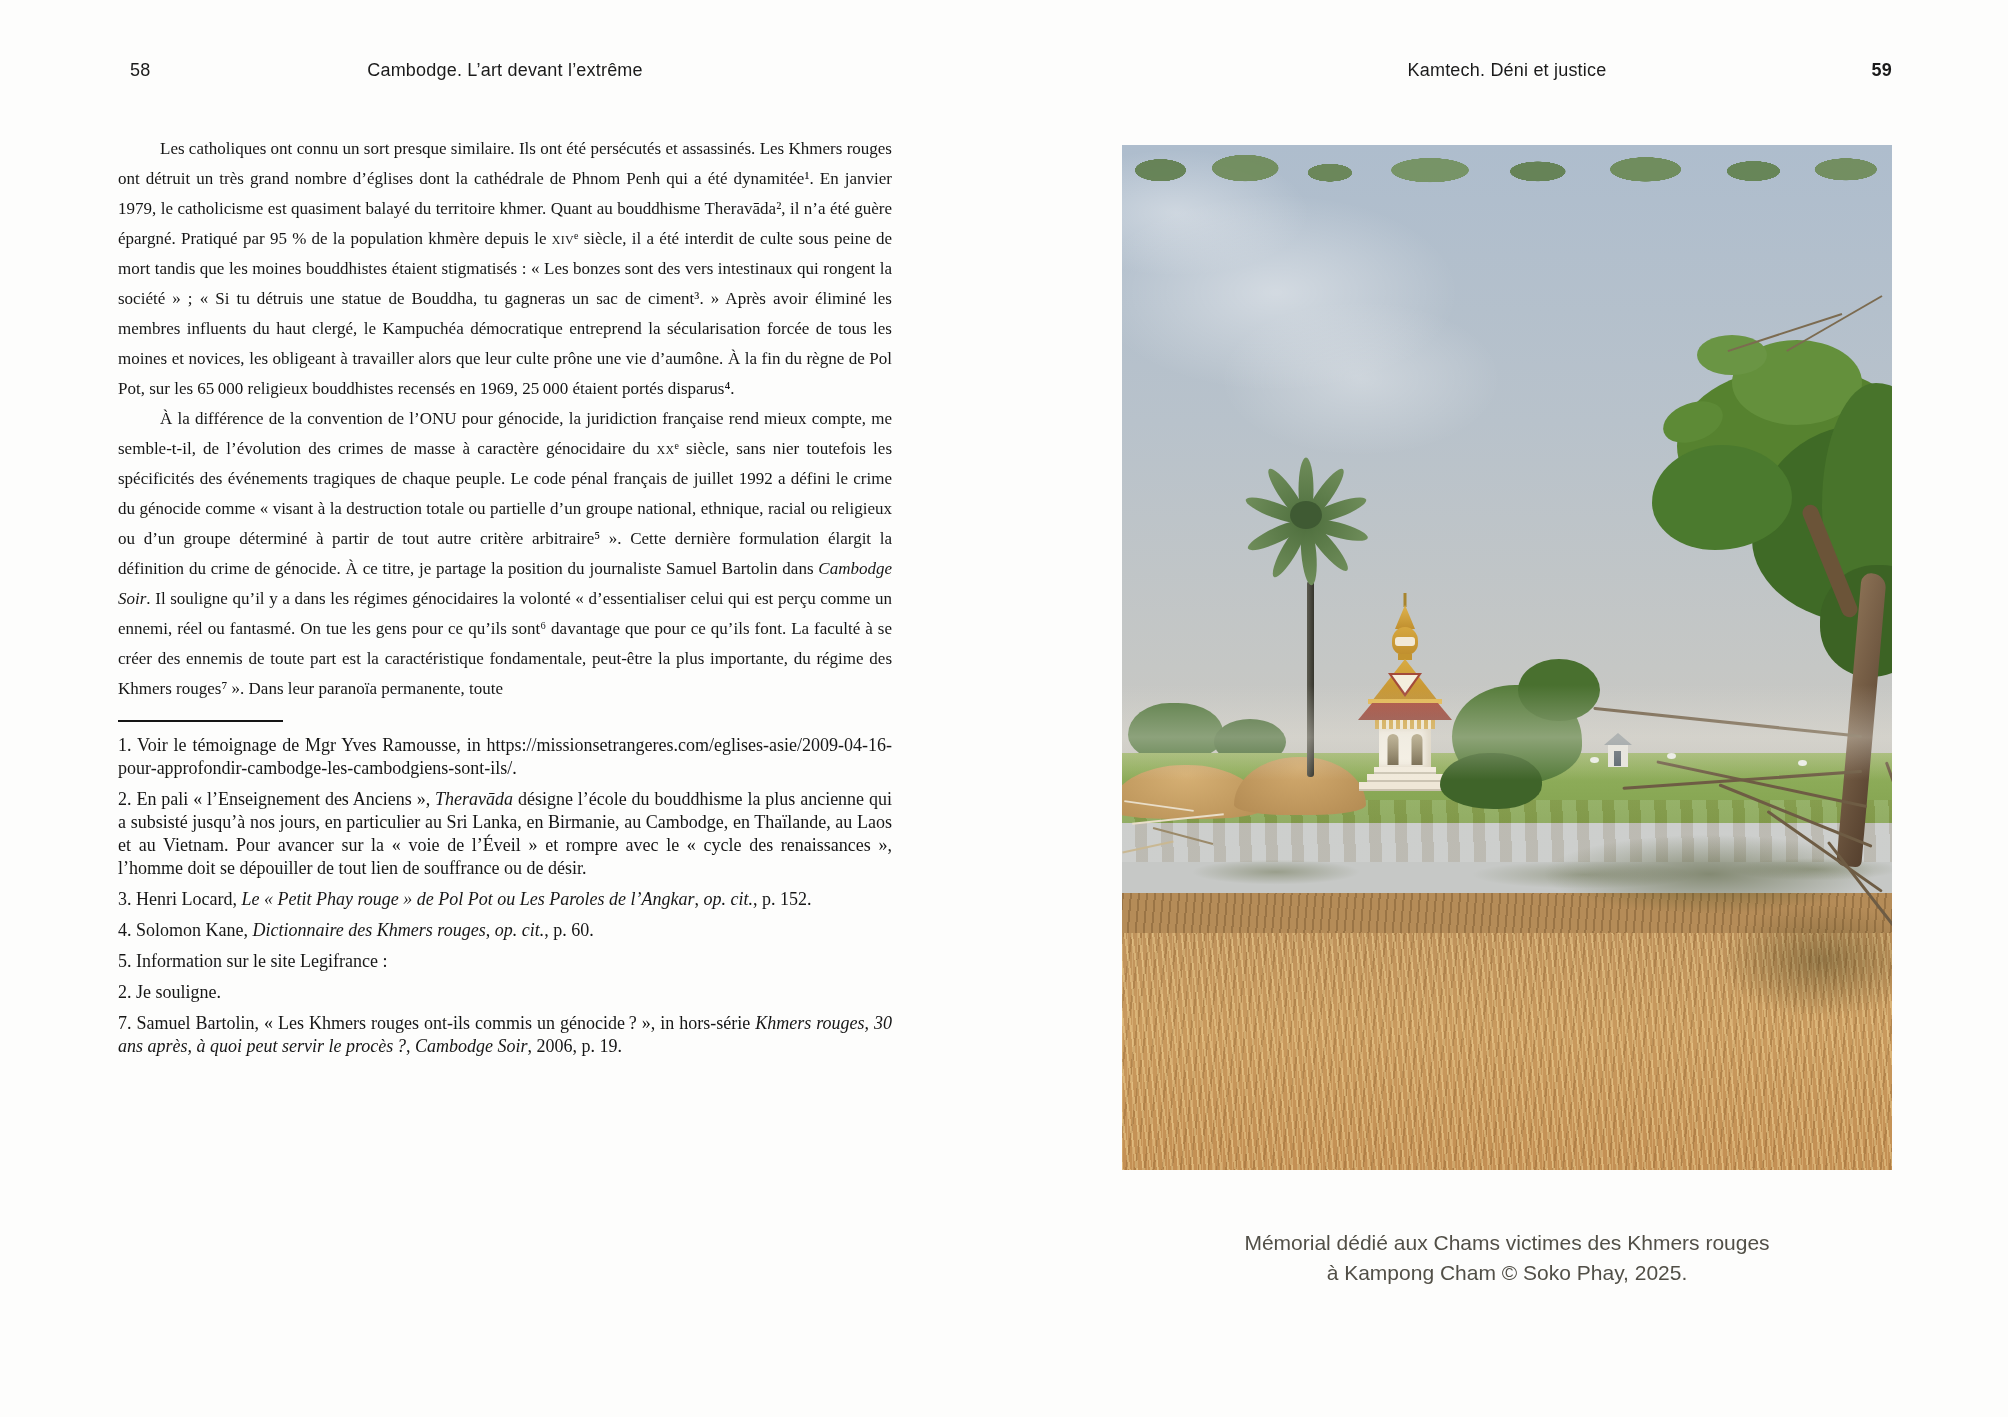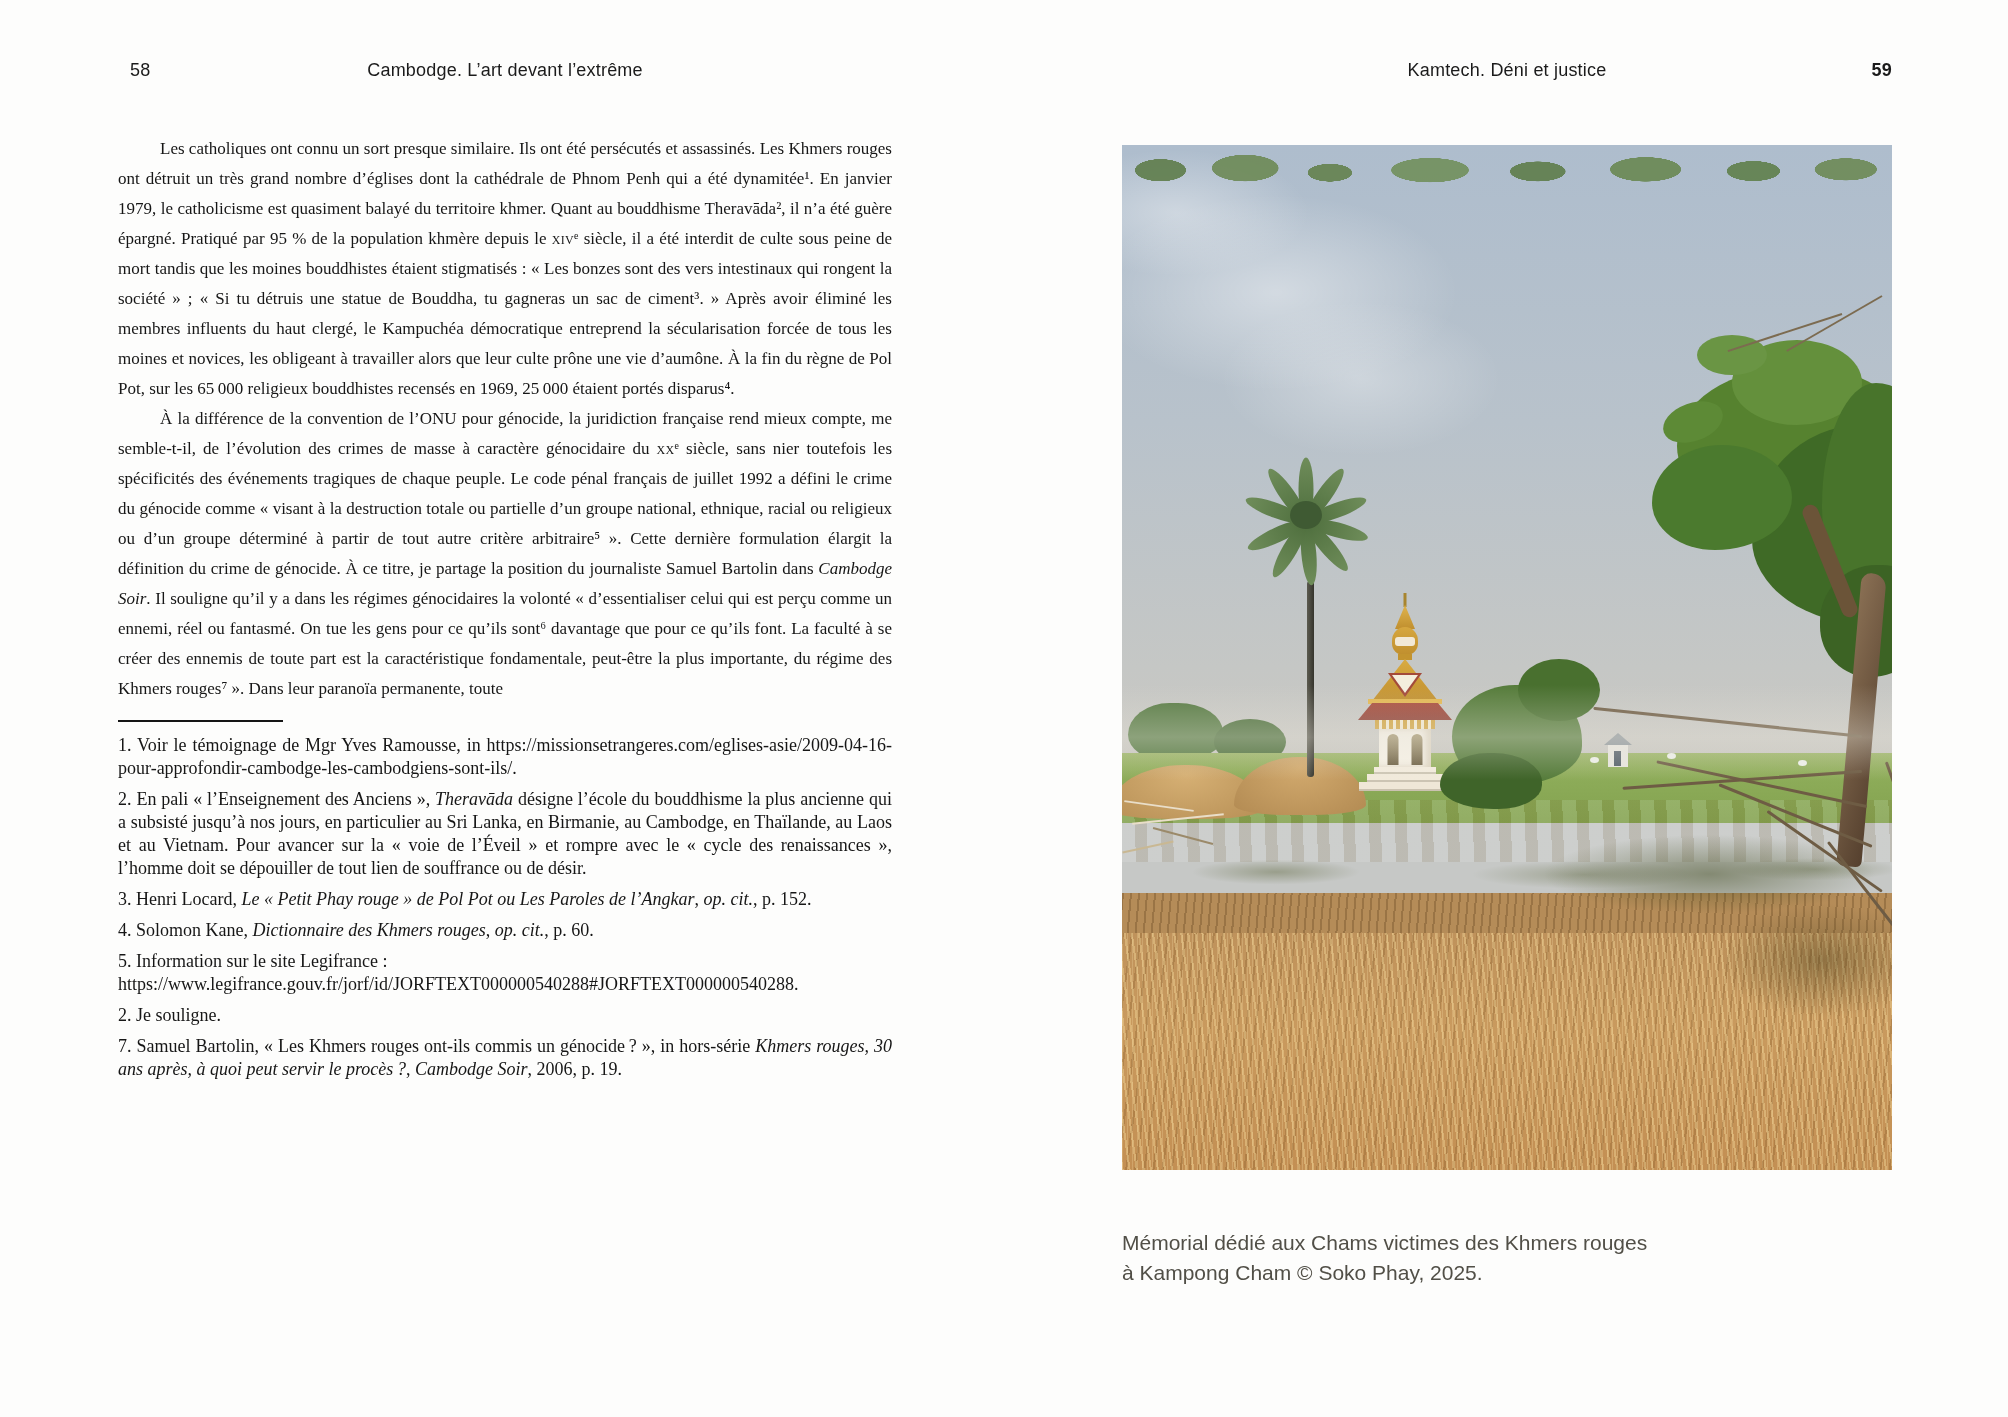--- a/index.html
+++ b/index.html
@@ -132,41 +132,41 @@
   .limb{left:700px;top:356px;width:16px;height:120px;background:#6b5438;transform:rotate(-22deg);border-radius:8px;}
   .br{height:3px;background:#6e5c44;border-radius:2px;transform-origin:100% 50%;}
   .b1{left:470px;top:590px;width:270px;transform:rotate(6deg);}
   .b2{left:500px;top:625px;width:240px;transform:rotate(-4deg);}
   .b3{left:530px;top:660px;width:215px;transform:rotate(12deg);}
   .b4{left:585px;top:700px;width:165px;transform:rotate(22deg);}
   .b5{left:620px;top:745px;width:140px;transform:rotate(35deg);}
   .b6{left:660px;top:790px;width:120px;transform:rotate(52deg);}
   .b7{left:705px;top:700px;width:90px;transform:rotate(70deg);}
   
-  #caption{left:1122px;top:1228px;width:770px;text-align:left;
+  #caption{left:1122px;top:1228px;width:770px;text-align:center;
     font-family:"Liberation Sans",sans-serif;font-size:21px;line-height:30px;color:#514f47;}
 </style>
 </head>
 <body>
 
 <div class="abs runhead" id="head-left-num">58</div>
 <div class="abs runhead" id="head-left-title">Cambodge. L’art devant l’extrême</div>
 <div class="abs runhead" id="head-right-title">Kamtech. Déni et justice</div>
 <div class="abs runhead" id="head-right-num">59</div>
 
 <div class="abs" id="textcol">
   <p class="para"><span class="">Les catholiques ont connu un sort presque similaire. Ils ont été persécutés et assassinés. Les Khmers rouges ont détruit un très grand nombre d’églises dont la cathédrale de Phnom Penh qui a été dynamitée¹. En janvier 1979, le catholicisme est quasiment balayé du territoire khmer. Quant au bouddhisme Theravāda², il n’a été guère épargné. Pratiqué par 95 % de la population khmère depuis le </span><span class="sc">xiv</span><span class="">ᵉ siècle, il a été interdit de culte sous peine de mort tandis que les moines bouddhistes étaient stigmatisés : « Les bonzes sont des vers intestinaux qui rongent la société » ; « Si tu détruis une statue de Bouddha, tu gagneras un sac de ciment³. » Après avoir éliminé les membres influents du haut clergé, le Kampuchéa démocratique entreprend la sécularisation forcée de tous les moines et novices, les obligeant à travailler alors que leur culte prône une vie d’aumône. À la fin du règne de Pol Pot, sur les 65 000 religieux bouddhistes recensés en 1969, 25 000 étaient portés disparus⁴.</span></p>
   <p class="para"><span class="">À la différence de la convention de l’ONU pour génocide, la juridiction française rend mieux compte, me semble-t-il, de l’évolution des crimes de masse à caractère génocidaire du </span><span class="sc">xx</span><span class="">ᵉ siècle, sans nier toutefois les spécificités des événements tragiques de chaque peuple. Le code pénal français de juillet 1992 a défini le crime du génocide comme « visant à la destruction totale ou partielle d’un groupe national, ethnique, racial ou religieux ou d’un groupe déterminé à partir de tout autre critère arbitraire⁵ ». Cette dernière formulation élargit la définition du crime de génocide. À ce titre, je partage la position du journaliste Samuel Bartolin dans </span><span class="i ">Cambodge Soir</span><span class="">. Il souligne qu’il y a dans les régimes génocidaires la volonté « d’essentialiser celui qui est perçu comme un ennemi, réel ou fantasmé. On tue les gens pour ce qu’ils sont⁶ davantage que pour ce qu’ils font. La faculté à se créer des ennemis de toute part est la caractéristique fondamentale, peut-être la plus importante, du régime des Khmers rouges⁷ ». Dans leur paranoïa permanente, toute</span></p>
   <div id="fnrule"></div>
   <div>
     <p class="fn"><span class="">1. Voir le témoignage de Mgr Yves Ramousse, in https://missionsetrangeres.com/eglises-asie/2009-04-16-pour-approfondir-cambodge-les-cambodgiens-sont-ils/.</span></p>
     <p class="fn"><span class="">2. En pali « l’Enseignement des Anciens », </span><span class="i ">Theravāda</span><span class=""> désigne l’école du bouddhisme la plus ancienne qui a subsisté jusqu’à nos jours, en particulier au Sri Lanka, en Birmanie, au Cambodge, en Thaïlande, au Laos et au Vietnam. Pour avancer sur la « voie de l’Éveil » et rompre avec le « cycle des renaissances », l’homme doit se dépouiller de tout lien de souffrance ou de désir.</span></p>
     <p class="fn"><span class="">3. Henri Locard, </span><span class="i ">Le « Petit Phay rouge » de Pol Pot ou Les Paroles de l’Angkar</span><span class="">, </span><span class="i ">op. cit.</span><span class="">, p. 152.</span></p>
     <p class="fn"><span class="">4. Solomon Kane, </span><span class="i ">Dictionnaire des Khmers rouges</span><span class="">, </span><span class="i ">op. cit.</span><span class="">, p. 60.</span></p>
-    <p class="fn"><span class="">5. Information sur le site Legifrance :</span><br><span class="">https://www.legifrance.gouv.fr/jorf/id/JORFTEXT000000540288#JORFTEXT000000540288.</span></p>
+    <p class="fn"><span class="">5. Information sur le site Legifrance :</span><br></p>
     <p class="fn"><span class="">2. Je souligne.</span></p>
     <p class="fn"><span class="">7. Samuel Bartolin, « Les Khmers rouges ont-ils commis un génocide ? », in hors-série </span><span class="i ">Khmers rouges, 30 ans après, à quoi peut servir le procès ?</span><span class="">, </span><span class="i ">Cambodge Soir</span><span class="">, 2006, p. 19.</span></p>
   </div>
 </div>
 
 <div class="ph">
   <div class="sky"></div>
   <div class="treeline"></div>
   <div class="bushL1"></div>
   <div class="bushL2"></div>

